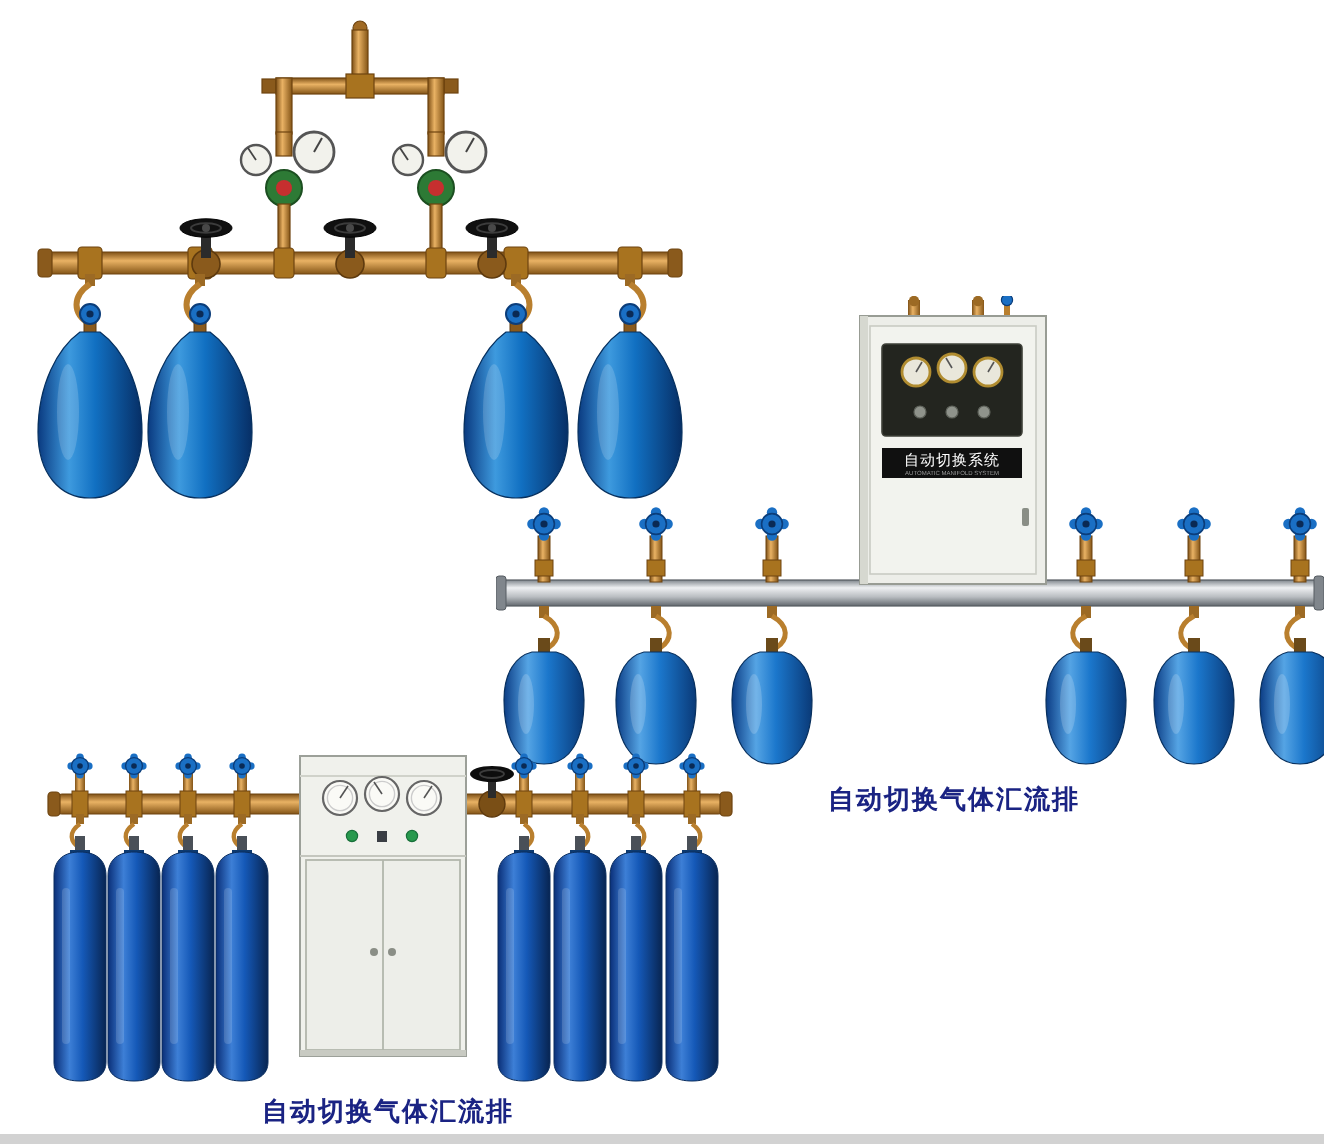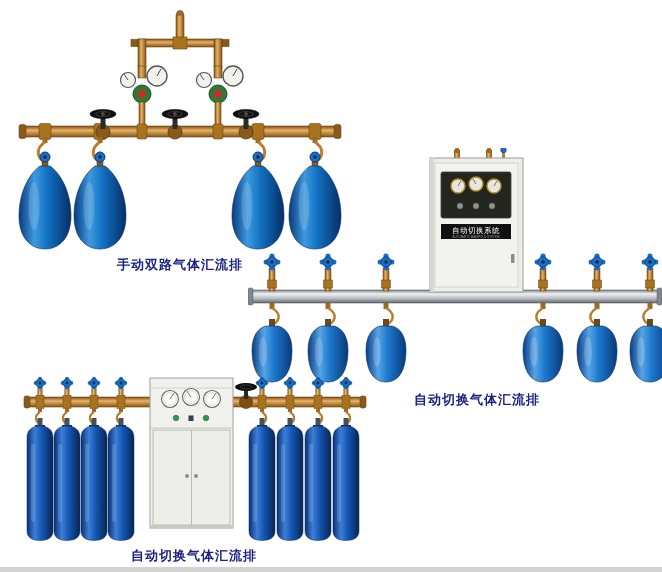--- a/index.html
+++ b/index.html
@@ -141,21 +141,20 @@
       <g>
         <rect x="302.5" y="129" width="5" height="6" fill="#9c6a24"></rect>
         <path d="M305,134 C314,140 314,149 305,154" fill="none" stroke="#b97f2e" stroke-width="3"></path>
         <rect x="302" y="151" width="6" height="9" fill="#8a5a1c" stroke="#5e3a0e" stroke-width="0.5"></rect>
         <circle cx="305" cy="149" r="5" fill="#1a6fc4" stroke="#0b3d7a" stroke-width="1"></circle>
         <circle cx="305" cy="149" r="1.8" fill="#0a2a55"></circle>
         <path d="M300,158 L310,158 C321,166 331,184 331,208 C331,229 320,241 305,241 C290,241 279,229 279,208 C279,184 289,166 300,158 Z" fill="url(#cylA)" stroke="#06305f" stroke-width="0.6"></path>
         <ellipse cx="294" cy="198" rx="5.5" ry="24" fill="#ffffff" opacity="0.16"></ellipse>
       </g>
     </svg>
-    <figcaption class="caption">手动双路气体汇流排</figcaption>
   </figure>
 
   <figure class="product" id="p2">
     <svg width="414" height="240" viewBox="0 0 414 240">
       <defs>
         <linearGradient id="cylB" x1="0" y1="0" x2="1" y2="0">
           <stop offset="0" stop-color="#0c3d85"></stop>
             <stop offset="0.3" stop-color="#55a4e4"></stop>
           <stop offset="0.55" stop-color="#1b77cc"></stop>
             <stop offset="1" stop-color="#0a3a78"></stop>

